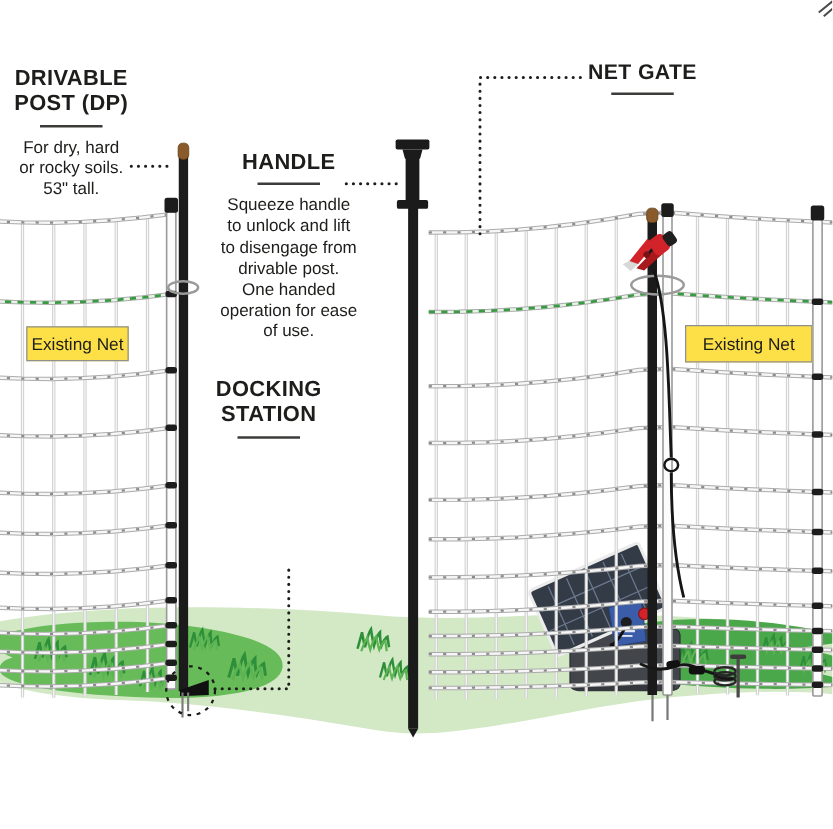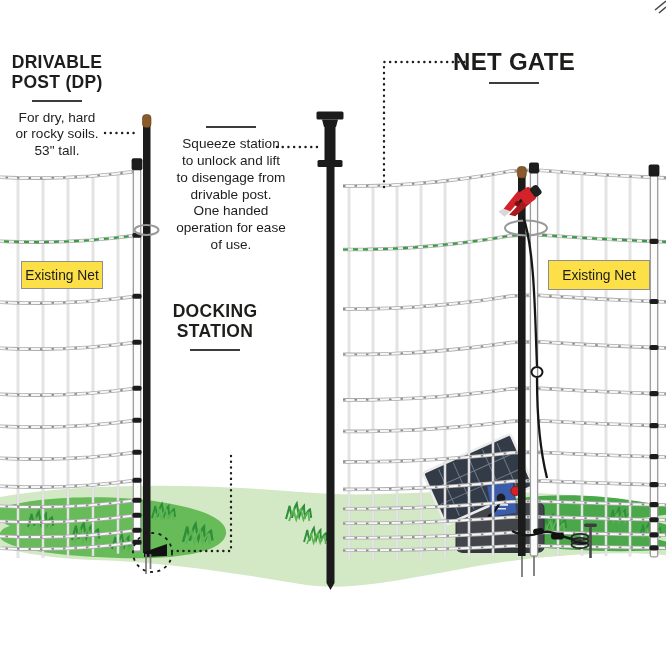--- a/index.html
+++ b/index.html
@@ -7,21 +7,21 @@
          font-family:"Liberation Sans",sans-serif;color:var(--text,#1d1d1b);}
   svg{position:absolute;left:0;top:0;}
   .label{position:absolute;text-align:center;}
   .label h3{margin:0;font-weight:bold;font-size:17.5px;line-height:1.16;letter-spacing:.3px;white-space:pre-line;}
   .label .rule{height:0;border-top:2.6px solid #3c3c3a;width:50px;margin:7px auto 8px;}
   .label p{margin:0;font-size:13.6px;line-height:1.24;white-space:pre-line;font-weight:normal;}
   #lbl-drivable{left:0px;top:52px;width:114px;}
   #lbl-handle{left:172px;top:119px;width:118px;}
   #lbl-docking{left:151px;top:301px;width:128px;}
   #lbl-netgate{left:386px;top:48px;width:256px;}
-  #lbl-netgate h3{font-size:24px;}
+  #lbl-netgate h3{font-size:17px;}
   #lbl-netgate .rule{margin:6px auto 7px;}
   .tag{position:absolute;display:flex;align-items:center;justify-content:center;background:#fde047;
        border:1.4px solid #8f8f8f;font-size:13.8px;}
   #tag-exnet-left{left:21px;top:261px;width:80px;height:26px;}
   #tag-exnet-right{left:548px;top:260px;width:100px;height:28px;}
 </style>
 </head>
 <body>
 
 <div class="stage">
@@ -287,22 +287,23 @@
 <div class="label" id="lbl-drivable">
   <h3>DRIVABLE
 POST (DP)</h3>
   <div class="rule"></div>
   <p>For dry, hard
 or rocky soils.
 53" tall.</p>
 </div>
 
 <div class="label" id="lbl-handle">
+  <h3>HANDLE</h3>
   <div class="rule"></div>
-  <p>Squeeze station
+  <p>Squeeze handle
 to unlock and lift
 to disengage from
 drivable post.
 One handed
 operation for ease
 of use.</p>
 </div>
 
 <div class="label" id="lbl-docking">
   <h3>DOCKING

